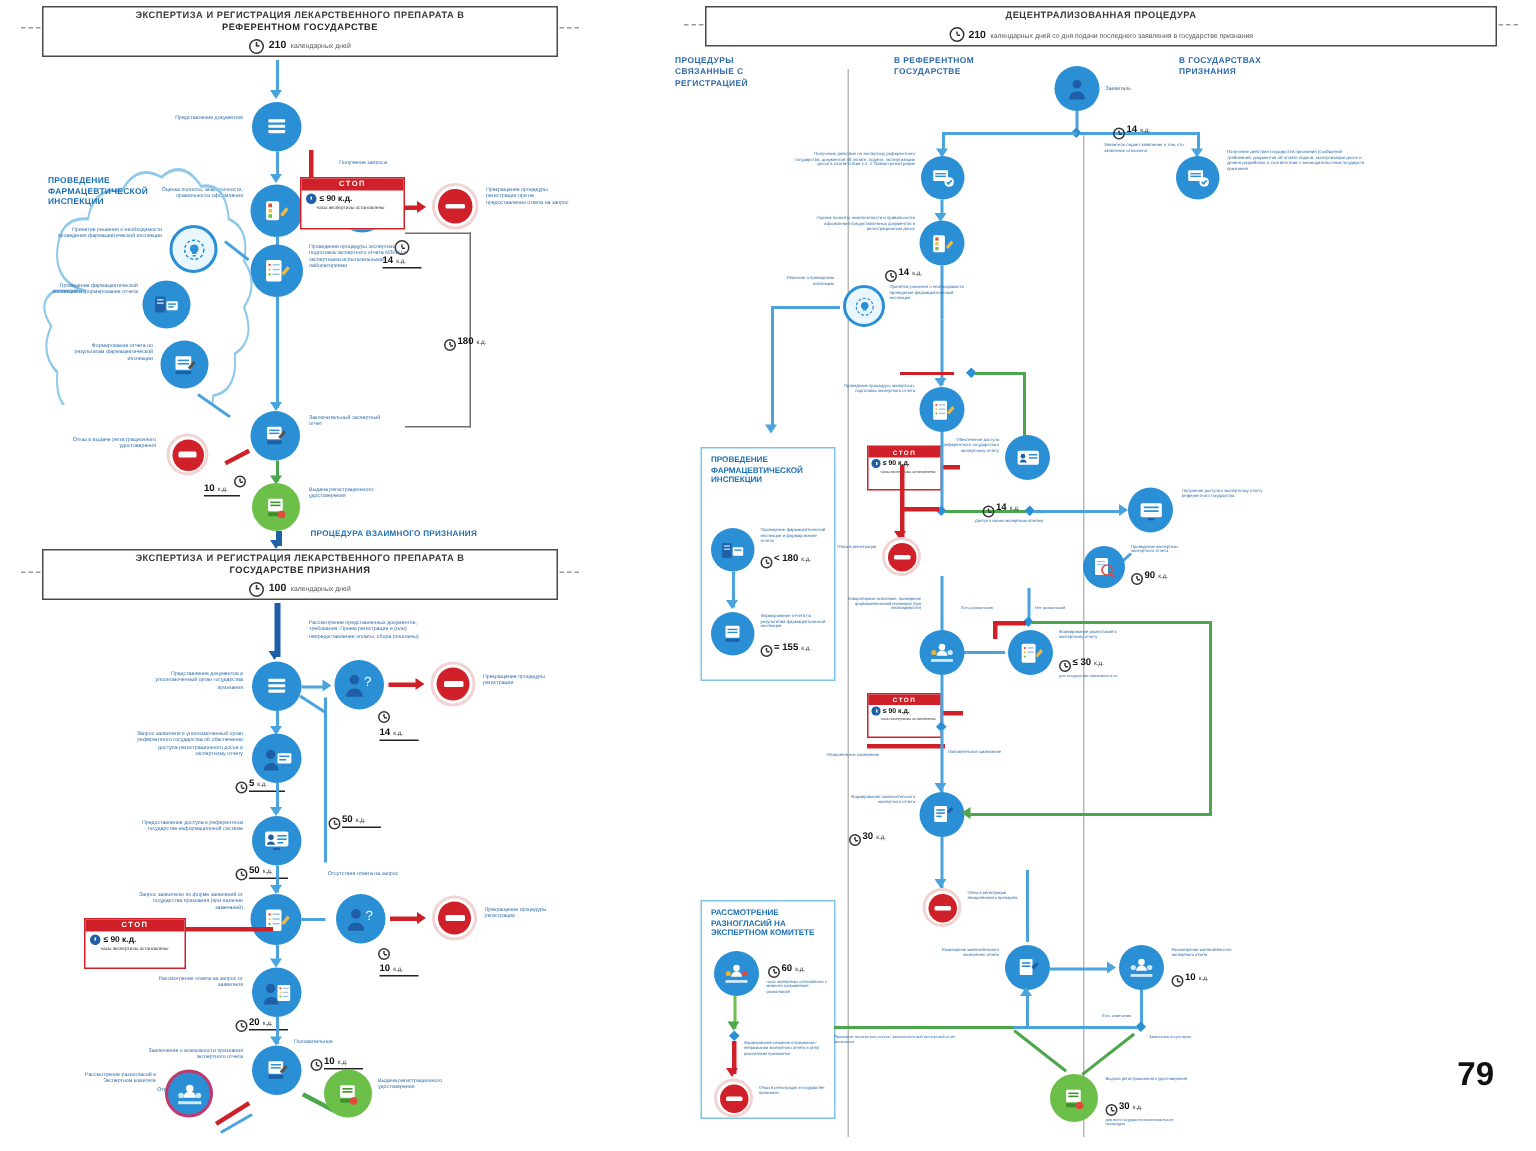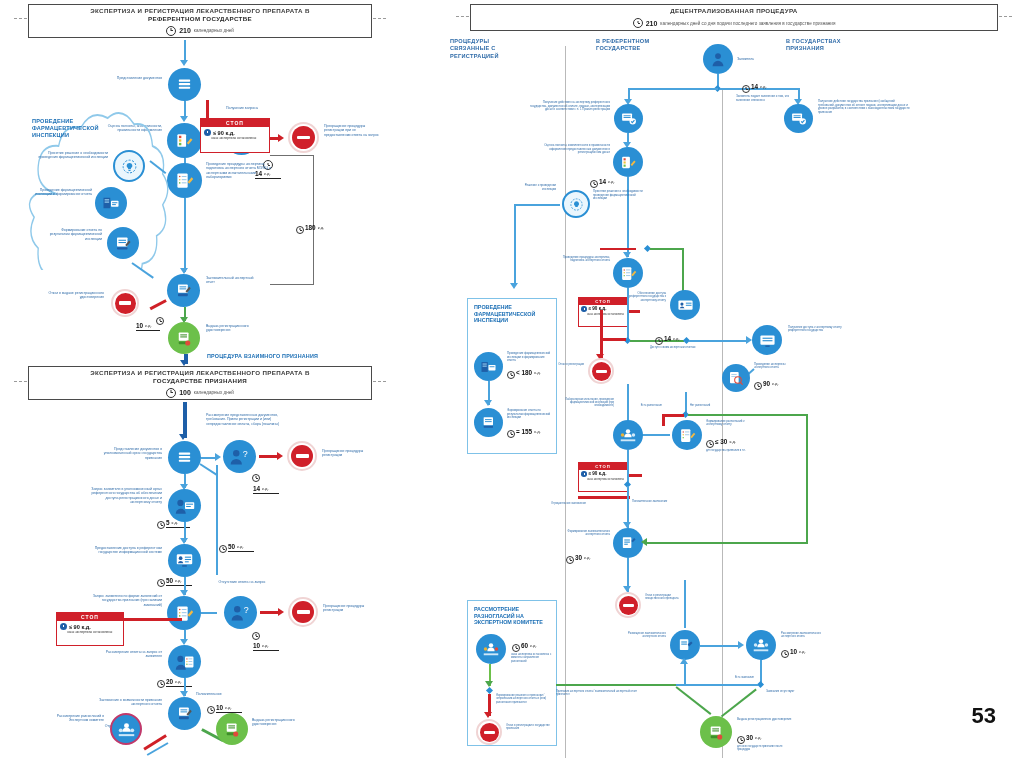--- a/index.html
+++ b/index.html
@@ -943,14 +943,14 @@
       </svg>
   </div>
   <div class="cap" style="left:737px;top:718px;width:56px;font-size:2.8px;line-height:3.4px;">Выдача регистрационного удостоверения</div>
   <span class="clock sm" style="position:absolute;left:737px;top:736px;"></span>
   <div class="dur" style="left:746px;top:734px;">
     <span class="n">30</span>
     <span class="u">к.д.</span>
   </div>
   <div class="cap" style="left:737px;top:745px;width:54px;font-size:2.6px;line-height:3.1px;">для всех государств признания после процедуры</div>
 
-  <div class="pagenum">53</div>
+  <div class="pagenum">79</div>
 </div>
 
 </body></html>

